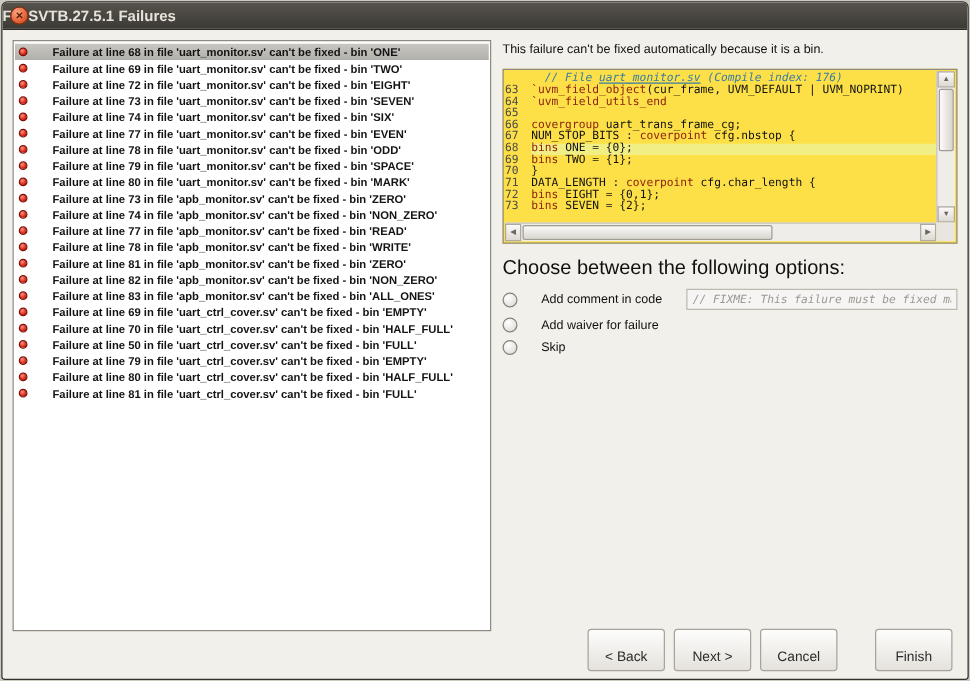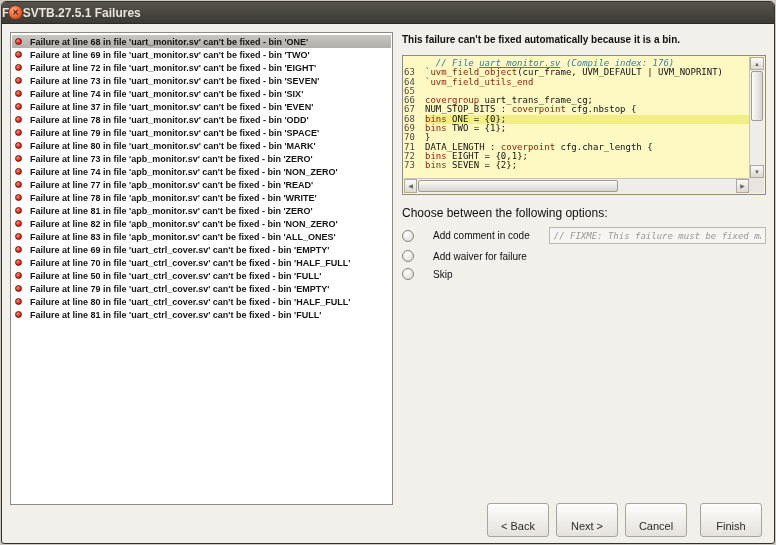--- a/index.html
+++ b/index.html
@@ -48,37 +48,37 @@
   .columns { display:flex; gap:9px; flex:1; min-height:0; }
   
   .failure-list {
     width:383px; flex:none;
     background:#ffffff;
     border:1px solid #8f8b84;
     overflow:hidden;
     padding:2px 1px;
   }
   .failure-row {
-    display:flex; align-items:center; gap:8px;
+    display:flex; align-items:center; gap:20px;
     height:13px; padding:0 3px;
     font-size:9px; font-weight:bold; color:#141414;
     white-space:nowrap; overflow:hidden;
   }
   .failure-row.selected { background:linear-gradient(#c9c7c2,#b1afaa); }
   .dot {
     width:7px; height:7px; border-radius:50%; flex:none;
     background:radial-gradient(circle at 35% 30%, #ff9183, #da2c1a 60%, #9e1105);
     border:1px solid #7c0e04;
   }
   
   .detail { flex:1; min-width:0; display:flex; flex-direction:column; }
-  .message { font-size:10px; font-weight:bold; color:#101010; margin:2px 0 10px 0; }
+  .message { font-size:10px; font-weight:normal; color:#101010; margin:2px 0 10px 0; }
   .code-box {
     position:relative; height:140px; flex:none;
-    border:1px solid #8f8b84; background:#fef9c3;
+    border:1px solid #8f8b84; background:#fde047;
   }
   .code-lines {
     position:absolute; top:1px; left:1px; right:16px; bottom:16px;
     overflow:hidden; padding-top:2px;
     font-family:"DejaVu Sans Mono", monospace;
     font-size:9px; line-height:9.3px;
     white-space:pre; color:#111;
   }
   .code-line { display:flex; }
   .lnum { width:16px; flex:none; text-align:left; color:#4a4a4a; margin-right:5px; }
@@ -112,21 +112,21 @@
     background:linear-gradient(90deg,#fcfbfa,#d8d5cf);
     border:1px solid #a09c94; border-radius:2px;
   }
   .hthumb {
     position:absolute; left:14px; top:1px; bottom:1px; width:58%;
     background:linear-gradient(#fcfbfa,#d8d5cf);
     border:1px solid #a09c94; border-radius:2px;
   }
   .sb-corner { position:absolute; right:1px; bottom:1px; width:15px; height:15px; background:#e9e6e1; }
   
-  .options-label { font-size:12px; color:#101010; margin:11px 0 7px 0; }
+  .options-label { font-size:16px; color:#101010; margin:11px 0 7px 0; }
   .option-row { display:flex; align-items:center; gap:19px; margin:0 0 6px 0; font-size:10px; color:#101010; }
   .radio {
     width:12px; height:12px; border-radius:50%; flex:none;
     border:1px solid #87837b;
     background:radial-gradient(circle at 35% 30%, #ffffff, #dad7d1);
   }
   .comment-input {
     flex:1; max-width:268px; height:17px;
     border:1px solid #bdb9b2; background:#f6f5f3;
     color:#9b9893; font-style:italic;
@@ -139,21 +139,21 @@
     display:flex; justify-content:flex-end; align-items:center;
     gap:7px; padding:0 4px 9px 0;
   }
   .btn {
     min-width:62px; height:34px;
     font-family:"Liberation Sans", sans-serif; font-size:11px; color:#2c2c2c;
     background:linear-gradient(#fdfdfc,#e5e2dc);
     border:1px solid #a8a49c; border-radius:3px;
     padding:16px 12px;
   }
-  .btn.finish { margin-left:6px; }
+  .btn.finish { margin-left:23px; }
 </style>
 </head>
 <body>
 
 <div class="window">
   <div class="titlebar">
     <div class="close-btn">
         <span class="close-x">✕</span>
       </div>
     <div class="title">Fix SVTB.27.5.1 Failures</div>
@@ -178,21 +178,21 @@
           <div class="failure-row">
             <span class="dot"></span>
             <span>Failure at line 73 in file 'uart_monitor.sv' can't be fixed - bin 'SEVEN'</span>
           </div>
           <div class="failure-row">
             <span class="dot"></span>
             <span>Failure at line 74 in file 'uart_monitor.sv' can't be fixed - bin 'SIX'</span>
           </div>
           <div class="failure-row">
             <span class="dot"></span>
-            <span>Failure at line 37 in file 'uart_monitor.sv' can't be fixed - bin 'EVEN'</span>
+            <span>Failure at line 77 in file 'uart_monitor.sv' can't be fixed - bin 'EVEN'</span>
           </div>
           <div class="failure-row">
             <span class="dot"></span>
             <span>Failure at line 78 in file 'uart_monitor.sv' can't be fixed - bin 'ODD'</span>
           </div>
           <div class="failure-row">
             <span class="dot"></span>
             <span>Failure at line 79 in file 'uart_monitor.sv' can't be fixed - bin 'SPACE'</span>
           </div>
           <div class="failure-row">

